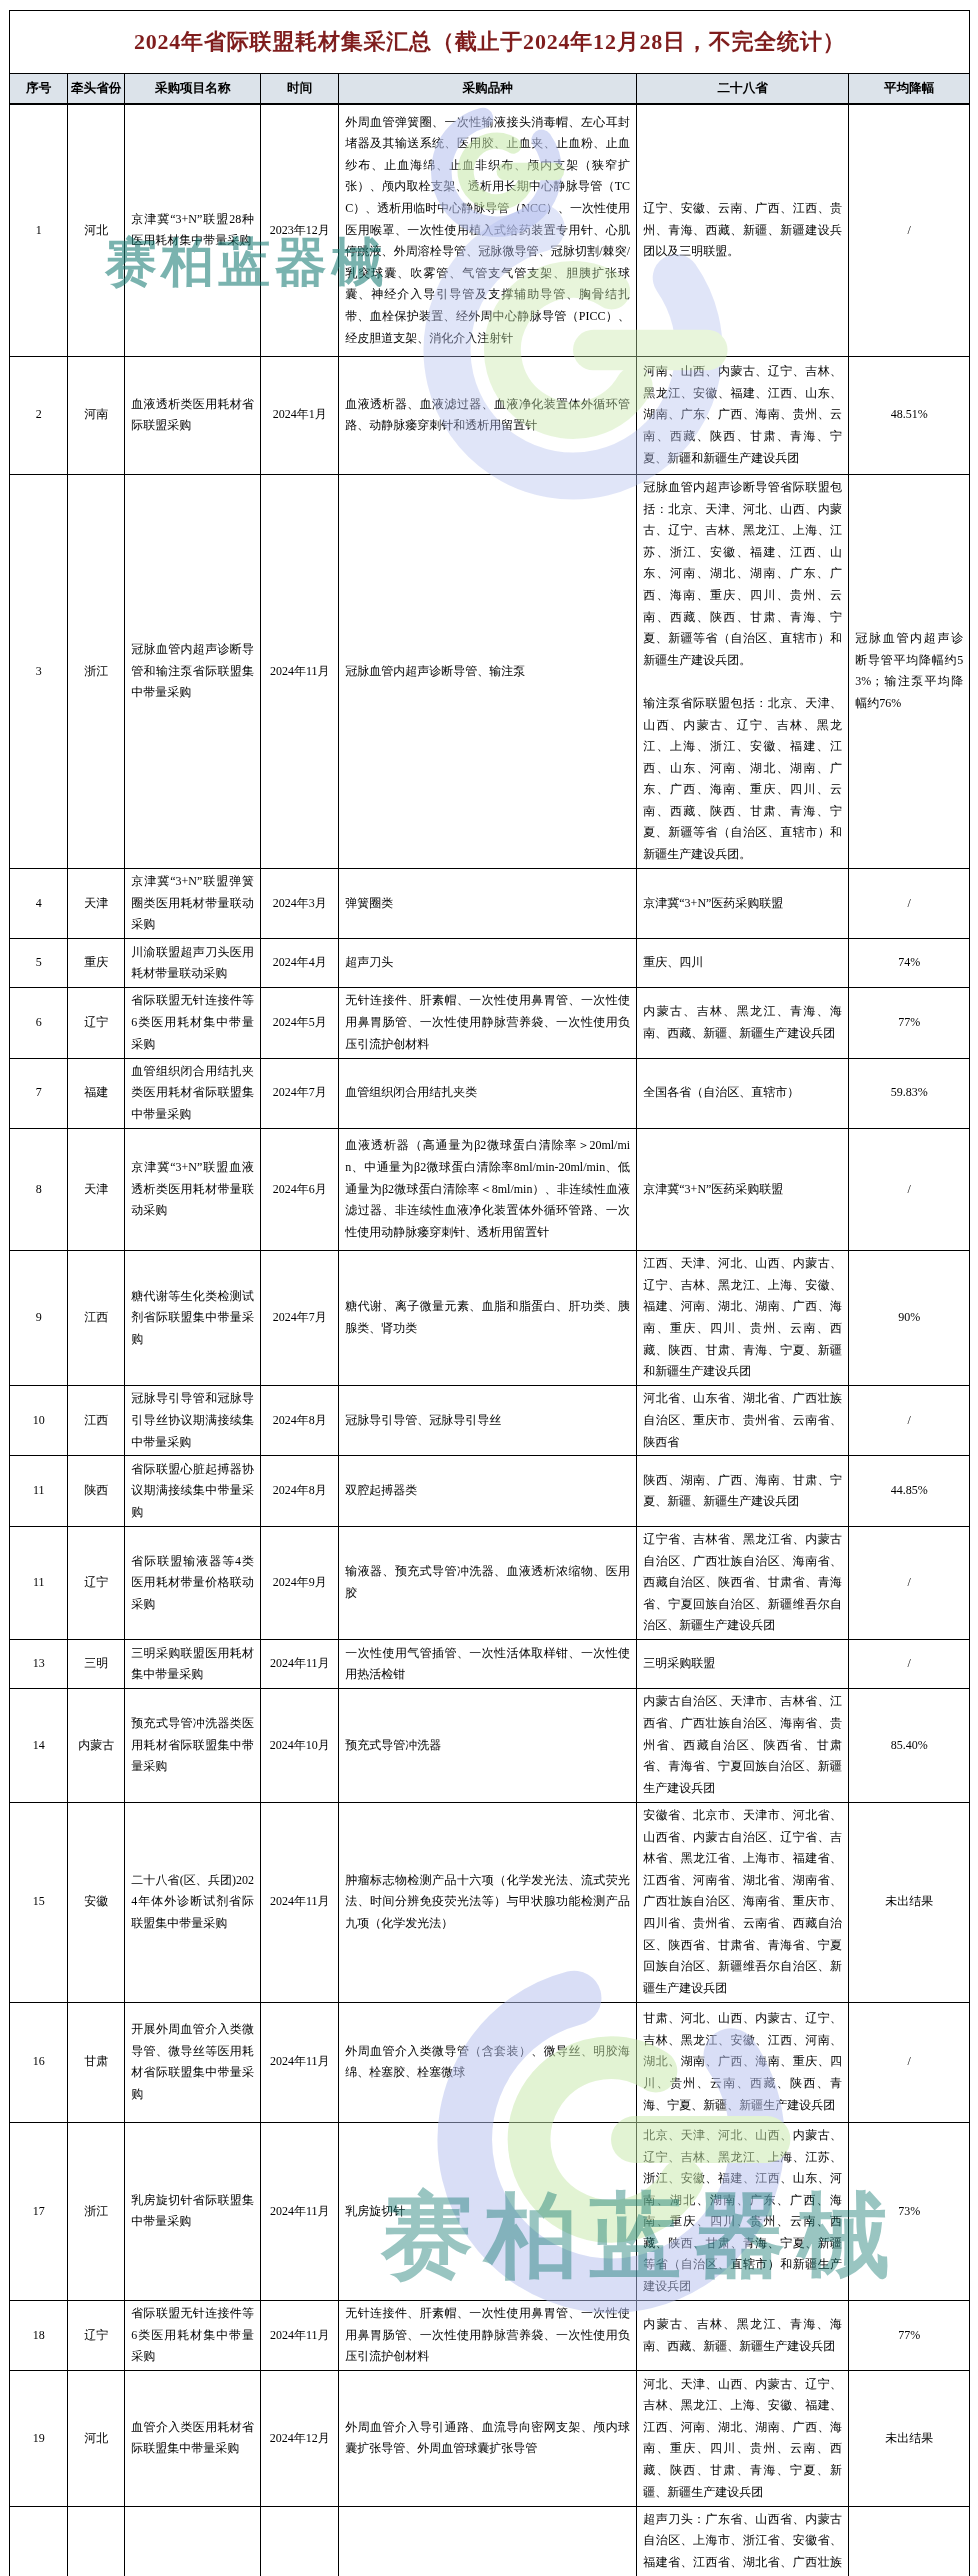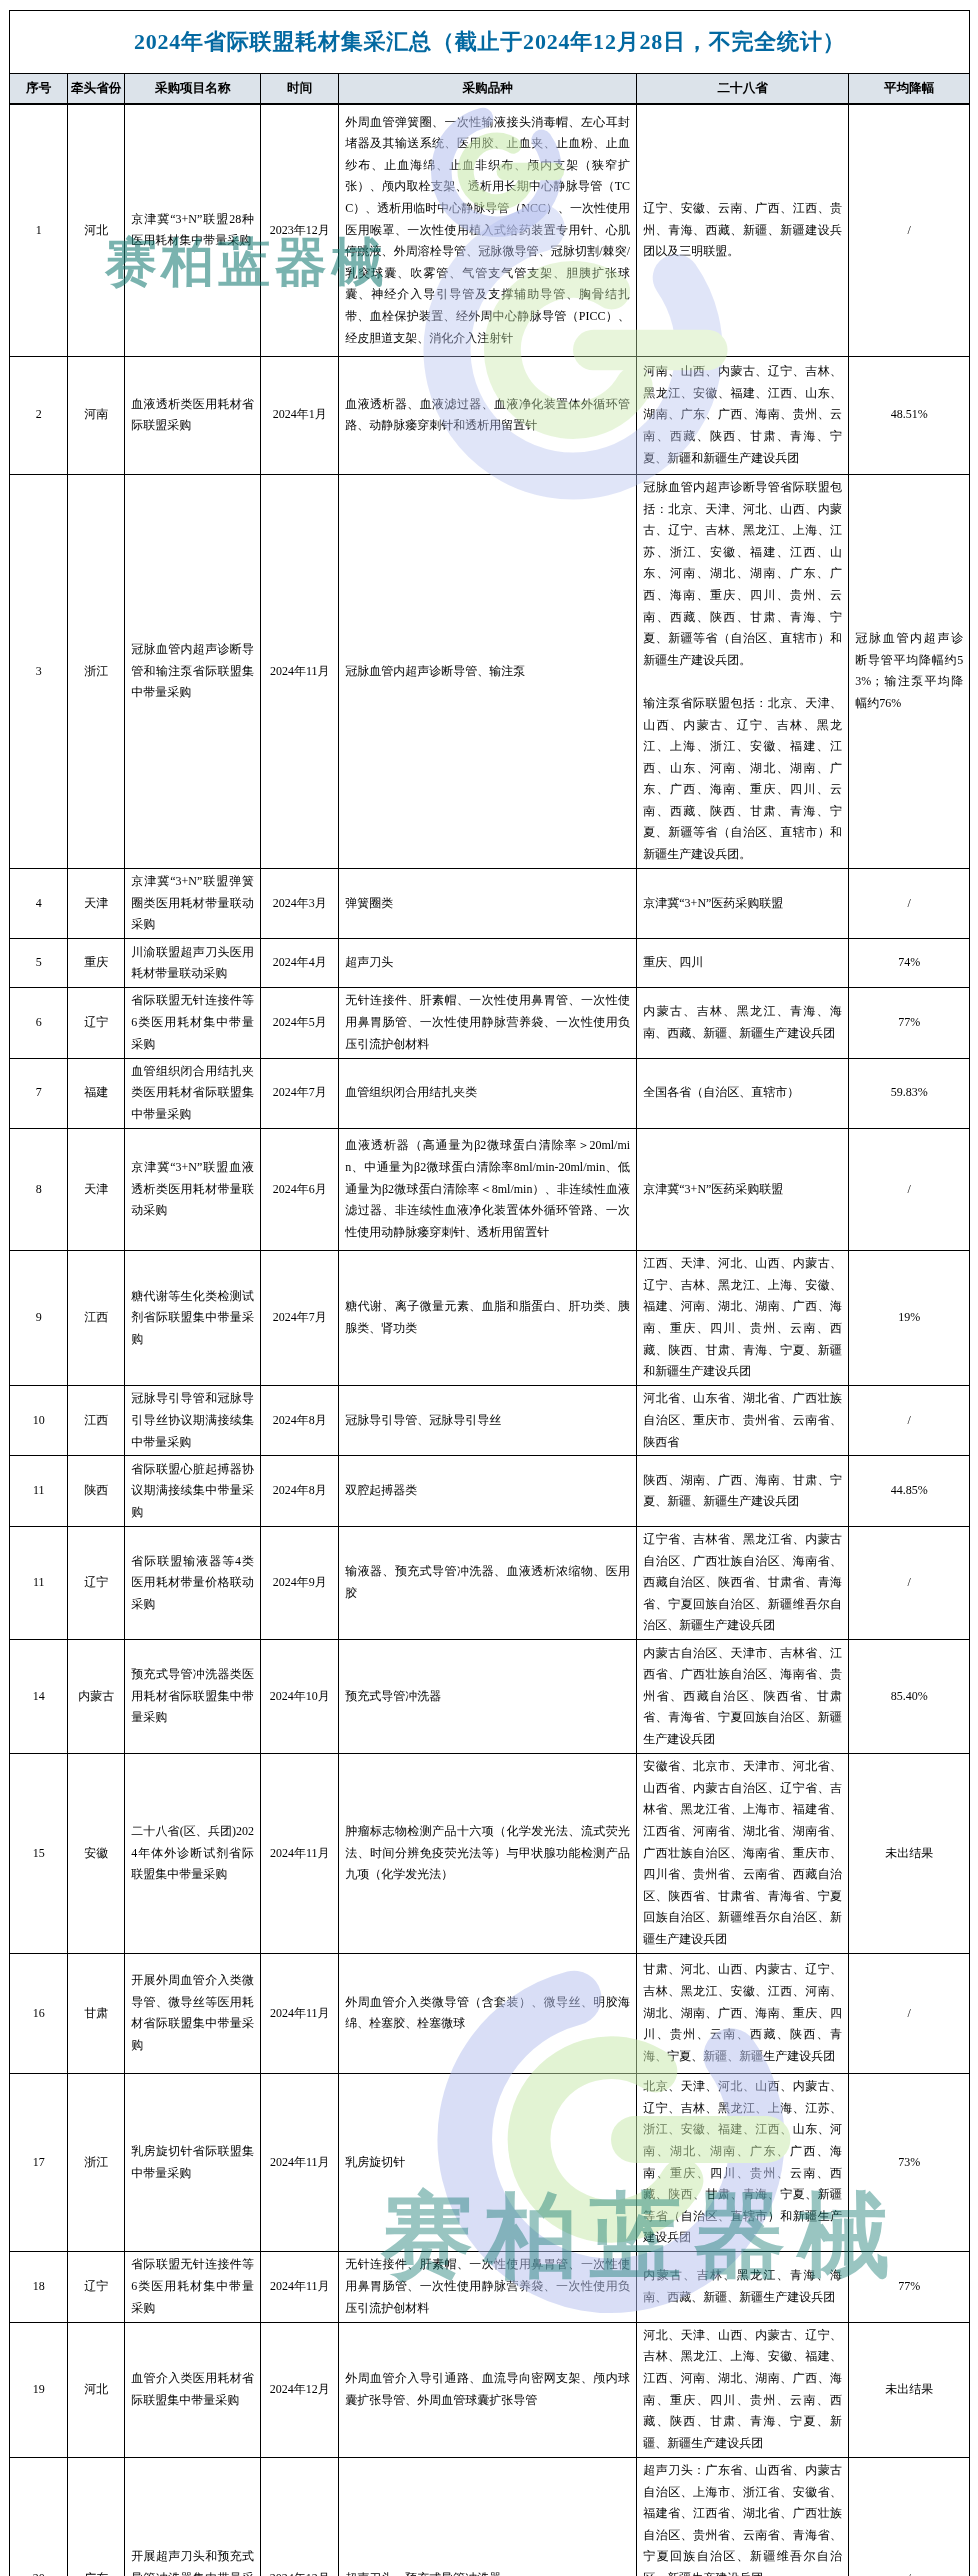--- a/index.html
+++ b/index.html
@@ -12,21 +12,21 @@
     width:960px;
     margin:10px 0 7.6px 9.2px;
     position:relative;
     z-index:1;
     background:transparent;
   }
   .main th,.main td{border:1.5px solid #000;}
   .title-cell{
     font-size:22px;
     font-weight:bold;
-    color:#0369a1;
+    color:#7f1d1d;
     text-align:center;
     padding:16px 3.1px;
     background:#fff;
     letter-spacing:0.8px;
   }
   .head-cell{
     background:#dce3ea;
     font-size:12.6px;
     font-weight:bold;
     text-align:center;
@@ -180,21 +180,21 @@
           <td class="lt">京津冀“3+N”医药采购联盟</td>
           <td class="ct">/</td>
         </tr>
         <tr style="height: 118px;">
           <td class="ct">9</td>
           <td class="ct">江西</td>
           <td class="lt">糖代谢等生化类检测试剂省际联盟集中带量采购</td>
           <td class="ct">2024年7月</td>
           <td class="lt">糖代谢、离子微量元素、血脂和脂蛋白、肝功类、胰腺类、肾功类</td>
           <td class="lt">江西、天津、河北、山西、内蒙古、辽宁、吉林、黑龙江、上海、安徽、福建、河南、湖北、湖南、广西、海南、重庆、四川、贵州、云南、西藏、陕西、甘肃、青海、宁夏、新疆和新疆生产建设兵团</td>
-          <td class="ct">19%</td>
+          <td class="ct">90%</td>
         </tr>
         <tr style="height: 63px;">
           <td class="ct">10</td>
           <td class="ct">江西</td>
           <td class="lt">冠脉导引导管和冠脉导引导丝协议期满接续集中带量采购</td>
           <td class="ct">2024年8月</td>
           <td class="lt">冠脉导引导管、冠脉导引导丝</td>
           <td class="lt">河北省、山东省、湖北省、广西壮族自治区、重庆市、贵州省、云南省、陕西省</td>
           <td class="ct">/</td>
         </tr>
@@ -209,20 +209,29 @@
         </tr>
         <tr style="height: 93px;">
           <td class="ct">11</td>
           <td class="ct">辽宁</td>
           <td class="lt">省际联盟输液器等4类医用耗材带量价格联动采购</td>
           <td class="ct">2024年9月</td>
           <td class="lt">输液器、预充式导管冲洗器、血液透析浓缩物、医用胶</td>
           <td class="lt">辽宁省、吉林省、黑龙江省、内蒙古自治区、广西壮族自治区、海南省、西藏自治区、陕西省、甘肃省、青海省、宁夏回族自治区、新疆维吾尔自治区、新疆生产建设兵团</td>
           <td class="ct">/</td>
         </tr>
+        <tr style="height: 45px;">
+          <td class="ct">13</td>
+          <td class="ct">三明</td>
+          <td class="lt">三明采购联盟医用耗材集中带量采购</td>
+          <td class="ct">2024年11月</td>
+          <td class="lt">一次性使用气管插管、一次性活体取样钳、一次性使用热活检钳</td>
+          <td class="lt">三明采购联盟</td>
+          <td class="ct">/</td>
+        </tr>
         <tr style="height: 99px;">
           <td class="ct">14</td>
           <td class="ct">内蒙古</td>
           <td class="lt">预充式导管冲洗器类医用耗材省际联盟集中带量采购</td>
           <td class="ct">2024年10月</td>
           <td class="lt">预充式导管冲洗器</td>
           <td class="lt">内蒙古自治区、天津市、吉林省、江西省、广西壮族自治区、海南省、贵州省、西藏自治区、陕西省、甘肃省、青海省、宁夏回族自治区、新疆生产建设兵团</td>
           <td class="ct">85.40%</td>
         </tr>
         <tr style="height: 180px;">

